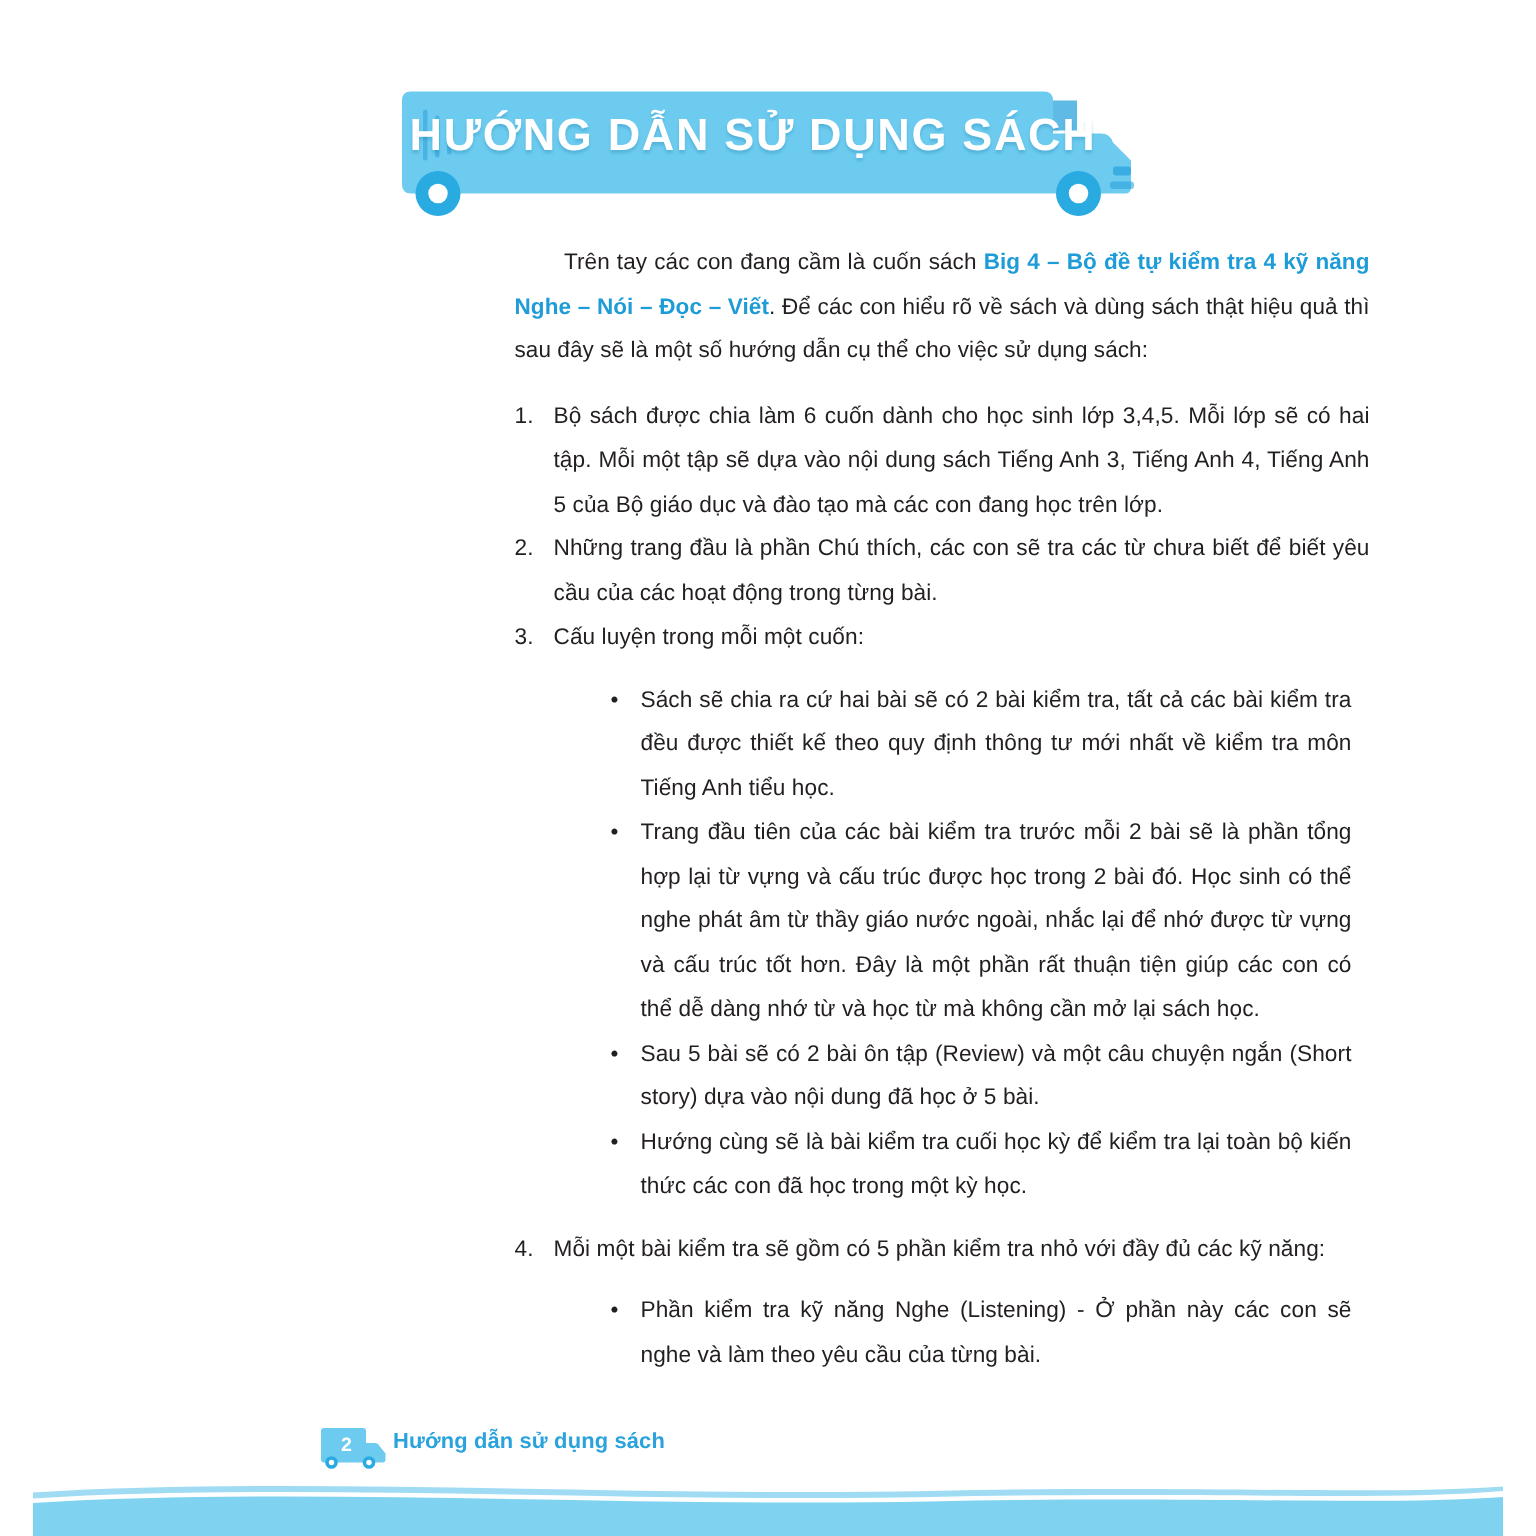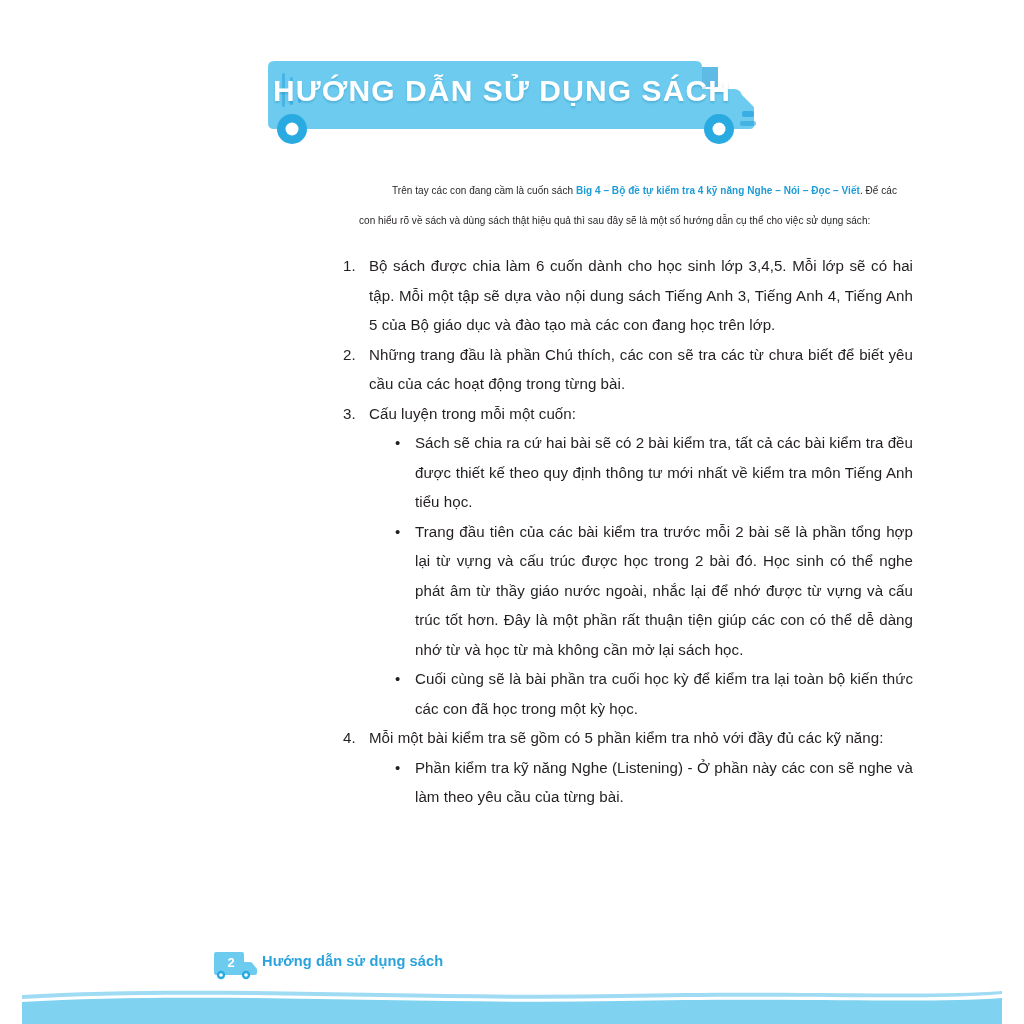--- a/index.html
+++ b/index.html
@@ -63,22 +63,22 @@
     margin: 0 auto;
     width: 570px;
     padding-left: 232px;
     box-sizing: content-box;
   }
   .content-inner {
     width: 570px;
   }
 
   p.intro {
-    margin: 16px;
-    font-size: 10px;
+    margin: 0;
+    font-size: 15px;
     line-height: 29.5px;
     text-align: justify;
     text-indent: 33px;
     color: #231f20;
     letter-spacing: 0.05px;
   }
   .hl {
     color: #1e9cd7;
     font-weight: bold;
   }
@@ -102,21 +102,21 @@
     left: 0;
     top: 0;
     width: 22px;
     text-align: left;
   }
   .li-text { display: block; }
   .li-sub  { display: block; }
 
   ul.bullets {
     list-style: none;
-    margin: 0;
+    margin: 12px;
     padding: 0 0 0 24px;
   }
   ul.bullets > li {
     position: relative;
     padding-left: 22px;
     font-size: 15.1px;
     line-height: 29.5px;
     text-align: justify;
     letter-spacing: 0.05px;
   }
@@ -214,21 +214,22 @@
           <span class="num">2.</span>
           <span class="li-text">Những trang đầu là phần Chú thích, các con sẽ tra các từ chưa biết để biết yêu cầu của các hoạt động trong từng bài.</span>
         </li>
 
         <li>
           <span class="num">3.</span>
           <span class="li-text">Cấu luyện trong mỗi một cuốn:</span>
           <ul class="bullets">
             <li>Sách sẽ chia ra cứ hai bài sẽ có 2 bài kiểm tra, tất cả các bài kiểm tra đều được thiết kế theo quy định thông tư mới nhất về kiểm tra môn Tiếng Anh tiểu học.</li>
             <li>Trang đầu tiên của các bài kiểm tra trước mỗi 2 bài sẽ là phần tổng hợp lại từ vựng và cấu trúc được học trong 2 bài đó. Học sinh có thể nghe phát âm từ thầy giáo nước ngoài, nhắc lại để nhớ được từ vựng và cấu trúc tốt hơn. Đây là một phần rất thuận tiện giúp các con có thể dễ dàng nhớ từ và học từ mà không cần mở lại sách học.</li>
-            <li>Cuối cùng sẽ là bài phần tra cuối học kỳ để kiểm tra lại toàn bộ kiến thức các con đã học trong một kỳ học.</li>
+            <li>Sau 5 bài sẽ có 2 bài ôn tập (Review) và một câu chuyện ngắn (Short story) dựa vào nội dung đã học ở 5 bài.</li>
+            <li>Hướng cùng sẽ là bài kiểm tra cuối học kỳ để kiểm tra lại toàn bộ kiến thức các con đã học trong một kỳ học.</li>
           </ul>
         </li>
 
         <li>
           <span class="num">4.</span>
           <span class="li-sub">Mỗi một bài kiểm tra sẽ gồm có 5 phần kiểm tra nhỏ với đầy đủ các kỹ năng:</span>
           <ul class="bullets">
             <li>Phần kiểm tra kỹ năng Nghe (Listening) - Ở phần này các con sẽ nghe và làm theo yêu cầu của từng bài.</li>
           </ul>
         </li>

